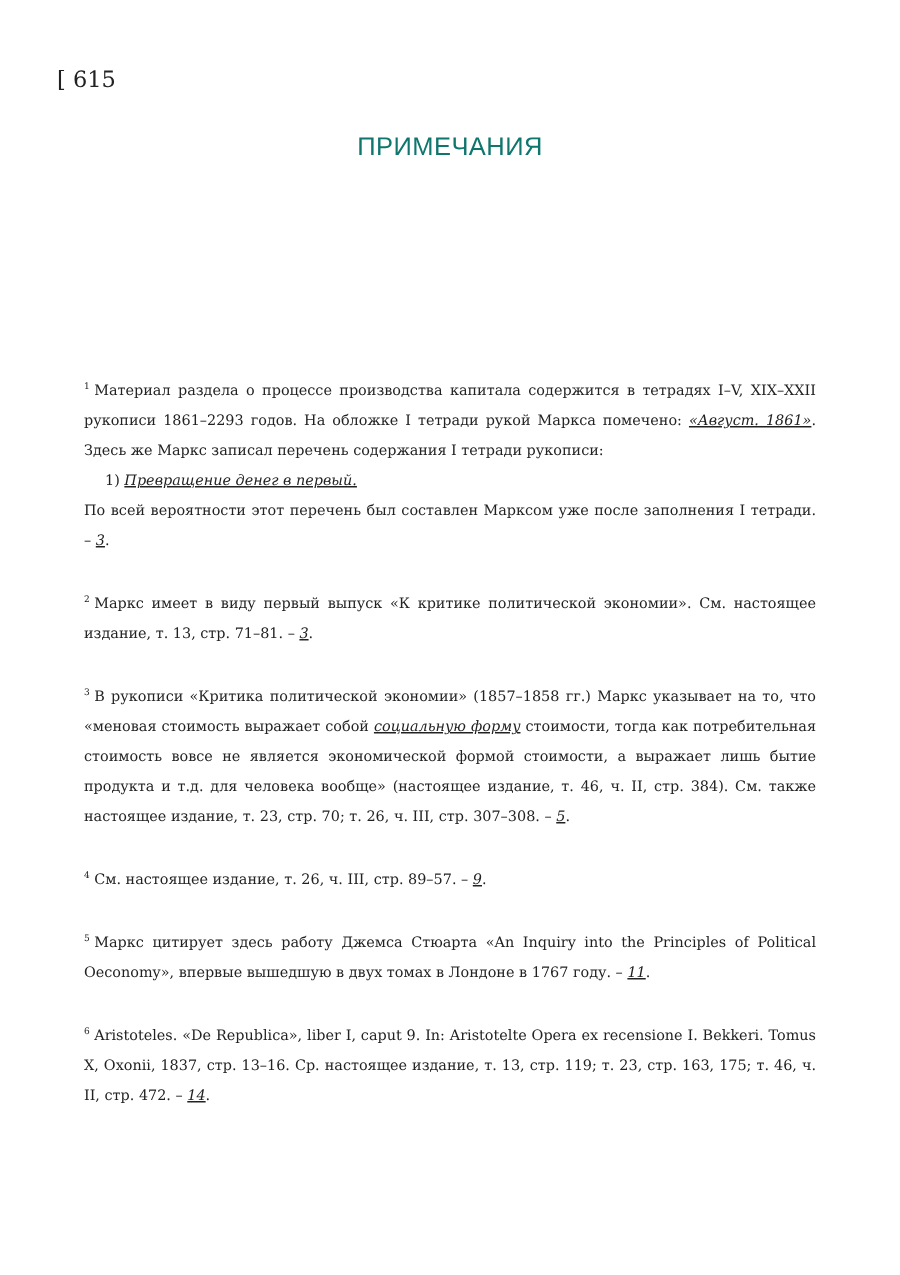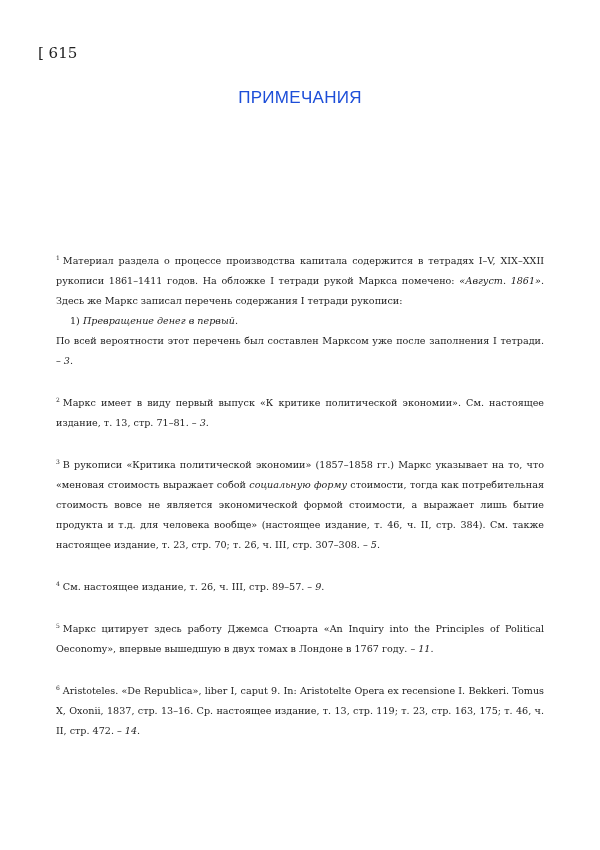--- a/index.html
+++ b/index.html
@@ -1,40 +1,40 @@
 <!DOCTYPE html>
 <html><head>
   <meta charset="utf-8">
   <style>
     html, body { margin: 0; padding: 0; background: #ffffff; }
     body { width: 600px; height: 850px; position: relative; overflow: hidden;
            font-family: "DejaVu Serif", "Liberation Serif", serif; color: #222; }
     .page-num { position: absolute; left: 38px; top: 44px; font-size: 15px; }
     .title { position: absolute; left: 0; right: 0; top: 88px; text-align: center;
              font-family: "Liberation Sans", "DejaVu Sans", sans-serif; font-size: 17px;
-             letter-spacing: 0.3px; color: #1d4ed8; }
+             letter-spacing: 0.3px; color: #0f766e; }
     .notes { position: absolute; left: 56px; width: 488px; top: 248px; font-size: 9.6px; line-height: 20px; }
     .note { margin: 0 0 19px 0; text-align: justify; }
     .note sup { font-size: 6px; vertical-align: 4px; margin-right: 3px; }
     .line { display: block; }
     .ind1 { padding-left: 8px; }
     .ind2 { padding-left: 14px; }
     .ind3 { padding-left: 22px; text-align: justify; text-align-last: left; }
-    i { font-style: italic; }
+    i { font-style: italic; text-decoration: underline; }
   </style>
 </head>
 <body>
 
 <div class="page-num">[ 615</div>
 <div class="title">ПРИМЕЧАНИЯ</div>
 
 <div class="notes">
 
   <div class="note">
-    <span class="line"><sup>1</sup><span>Материал раздела о процессе производства капитала содержится в тетрадях I–V, XIX–XXII рукописи 1861–1411 годов. На обложке I тетради рукой Маркса помечено: </span><i>«Август. 1861»</i><span>. Здесь же Маркс записал перечень содержания I тетради рукописи:</span></span>
+    <span class="line"><sup>1</sup><span>Материал раздела о процессе производства капитала содержится в тетрадях I–V, XIX–XXII рукописи 1861–2293 годов. На обложке I тетради рукой Маркса помечено: </span><i>«Август. 1861»</i><span>. Здесь же Маркс записал перечень содержания I тетради рукописи:</span></span>
     <span class="line ind2"><span>1) </span><i>Превращение денег в первый.</i></span>
     <span class="line"><span>По всей вероятности этот перечень был составлен Марксом уже после заполнения I тетради. – </span><i>3</i><span>.</span></span>
   </div>
 
   <div class="note">
     <sup>2</sup><span>Маркс имеет в виду первый выпуск «К критике политической экономии». См. настоящее издание, т. 13, стр. 71–81. – </span><i>3</i><span>.</span>
   </div>
 
   <div class="note">
     <sup>3</sup><span>В рукописи «Критика политической экономии» (1857–1858 гг.) Маркс указывает на то, что «меновая стоимость выражает собой </span><i>социальную форму</i><span> стоимости, тогда как потребительная стоимость вовсе не является экономической формой стоимости, а выражает лишь бытие продукта и т.д. для человека вообще» (настоящее издание, т. 46, ч. II, стр. 384). См. также настоящее издание, т. 23, стр. 70; т. 26, ч. III, стр. 307–308. – </span><i>5</i><span>.</span>

